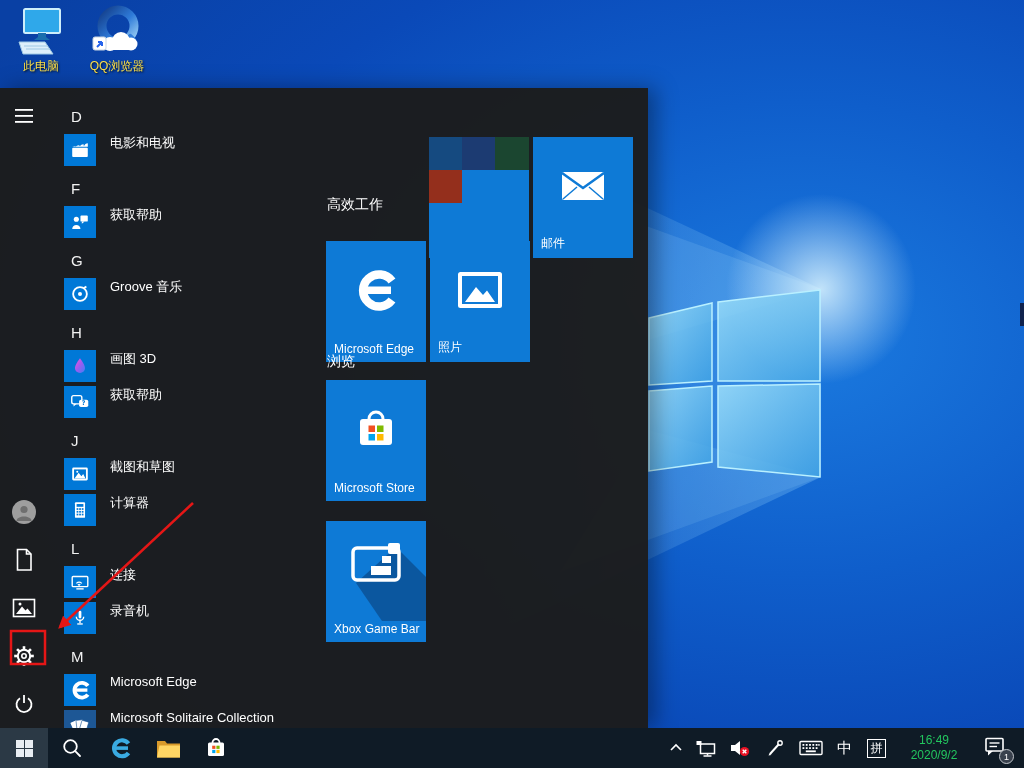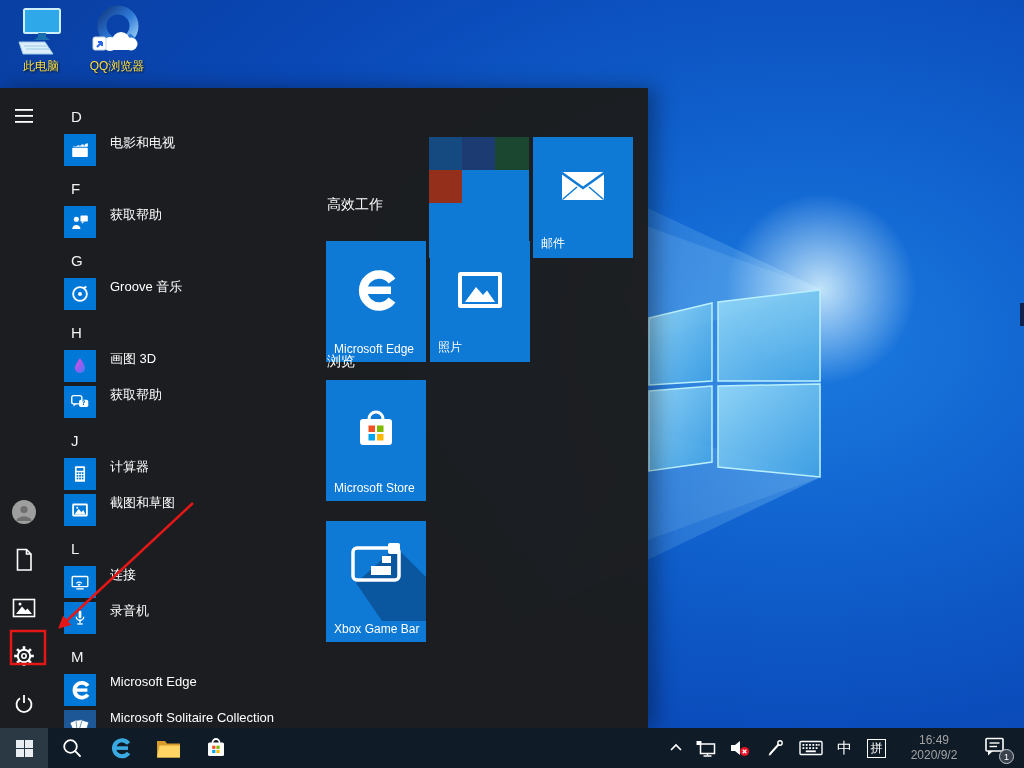--- a/index.html
+++ b/index.html
@@ -38,21 +38,21 @@
   .mosaic-cell{position:absolute;}
 
   
   .taskbar{position:absolute;left:0;bottom:0;width:1024px;height:40px;background:#0f1b26;z-index:10;display:flex;align-items:center;}
   .tb-btn{width:48px;height:40px;display:flex;align-items:center;justify-content:center;}
   .tb-btn.start-active{background:#2b3945;}
   .tray{margin-left:auto;display:flex;align-items:center;height:40px;}
   .tray-btn{height:40px;display:flex;align-items:center;justify-content:center;color:#fff;}
   .ime-zh{font-size:15px;color:#fff;}
   .ime-box{width:19px;height:19px;border:1.5px solid #fff;color:#fff;font-size:12px;display:flex;align-items:center;justify-content:center;}
-  .clock{width:72px;text-align:center;color:#a3a3a3;font-size:12px;line-height:15px;}
+  .clock{width:72px;text-align:center;color:#22c55e;font-size:12px;line-height:15px;}
   .action-wrap{position:relative;width:26px;height:26px;}
   .badge{position:absolute;right:-4px;bottom:-3px;width:15px;height:15px;border-radius:50%;background:#39414d;border:1.5px solid #c2c6cb;color:#fff;font-size:9px;display:flex;align-items:center;justify-content:center;}
 
   
   .annotation-svg{position:absolute;left:0;top:0;z-index:20;pointer-events:none;}
 </style>
 </head>
 <body>
 
 <div class="desktop">
@@ -256,48 +256,48 @@
       <span class="app-lbl">获取帮助</span>
     </div>
 
     <div class="app-header">
         <span>J</span>
       </div>
 
     <div class="app-row">
       <span class="tile32">
         <svg width="22" height="22" viewBox="0 0 24 24">
+          <rect x="3.5" y="5" width="17" height="14" rx="1.5" fill="#fff"></rect>
+          <rect x="5.5" y="7" width="13" height="10" fill="#0078d7"></rect>
+          <polygon points="6,17 10.5,10.5 13.5,14.5 15.5,12 18,17" fill="#fff"></polygon>
+          <circle cx="9" cy="9.5" r="1.1" fill="#fff"></circle>
+        </svg>
+      </span>
+      <span class="app-lbl">截图和草图</span>
+    </div>
+
+    <div class="app-row">
+      <span class="tile32">
+        <svg width="22" height="22" viewBox="0 0 24 24">
           <rect x="6.5" y="3.5" width="11" height="17" rx="1" fill="#fff"></rect>
           <rect x="8.3" y="5.5" width="7.4" height="3" fill="#0078d7"></rect>
           <g fill="#0078d7">
             <rect x="8.3" y="10" width="1.9" height="1.9"></rect>
               <rect x="11.1" y="10" width="1.9" height="1.9"></rect>
               <rect x="13.9" y="10" width="1.9" height="1.9"></rect>
             <rect x="8.3" y="13" width="1.9" height="1.9"></rect>
               <rect x="11.1" y="13" width="1.9" height="1.9"></rect>
               <rect x="13.9" y="13" width="1.9" height="1.9"></rect>
             <rect x="8.3" y="16" width="1.9" height="1.9"></rect>
               <rect x="11.1" y="16" width="1.9" height="1.9"></rect>
               <rect x="13.9" y="16" width="1.9" height="1.9"></rect>
           </g>
         </svg>
       </span>
       <span class="app-lbl">计算器</span>
-    </div>
-
-    <div class="app-row">
-      <span class="tile32">
-        <svg width="22" height="22" viewBox="0 0 24 24">
-          <rect x="3.5" y="5" width="17" height="14" rx="1.5" fill="#fff"></rect>
-          <rect x="5.5" y="7" width="13" height="10" fill="#0078d7"></rect>
-          <polygon points="6,17 10.5,10.5 13.5,14.5 15.5,12 18,17" fill="#fff"></polygon>
-          <circle cx="9" cy="9.5" r="1.1" fill="#fff"></circle>
-        </svg>
-      </span>
-      <span class="app-lbl">截图和草图</span>
     </div>
 
     <div class="app-header">
         <span>L</span>
       </div>
 
     <div class="app-row">
       <span class="tile32">
         <svg width="22" height="22" viewBox="0 0 24 24">
           <rect x="3.5" y="6" width="17" height="11" rx="1" fill="none" stroke="#fff" stroke-width="1.5"></rect>

